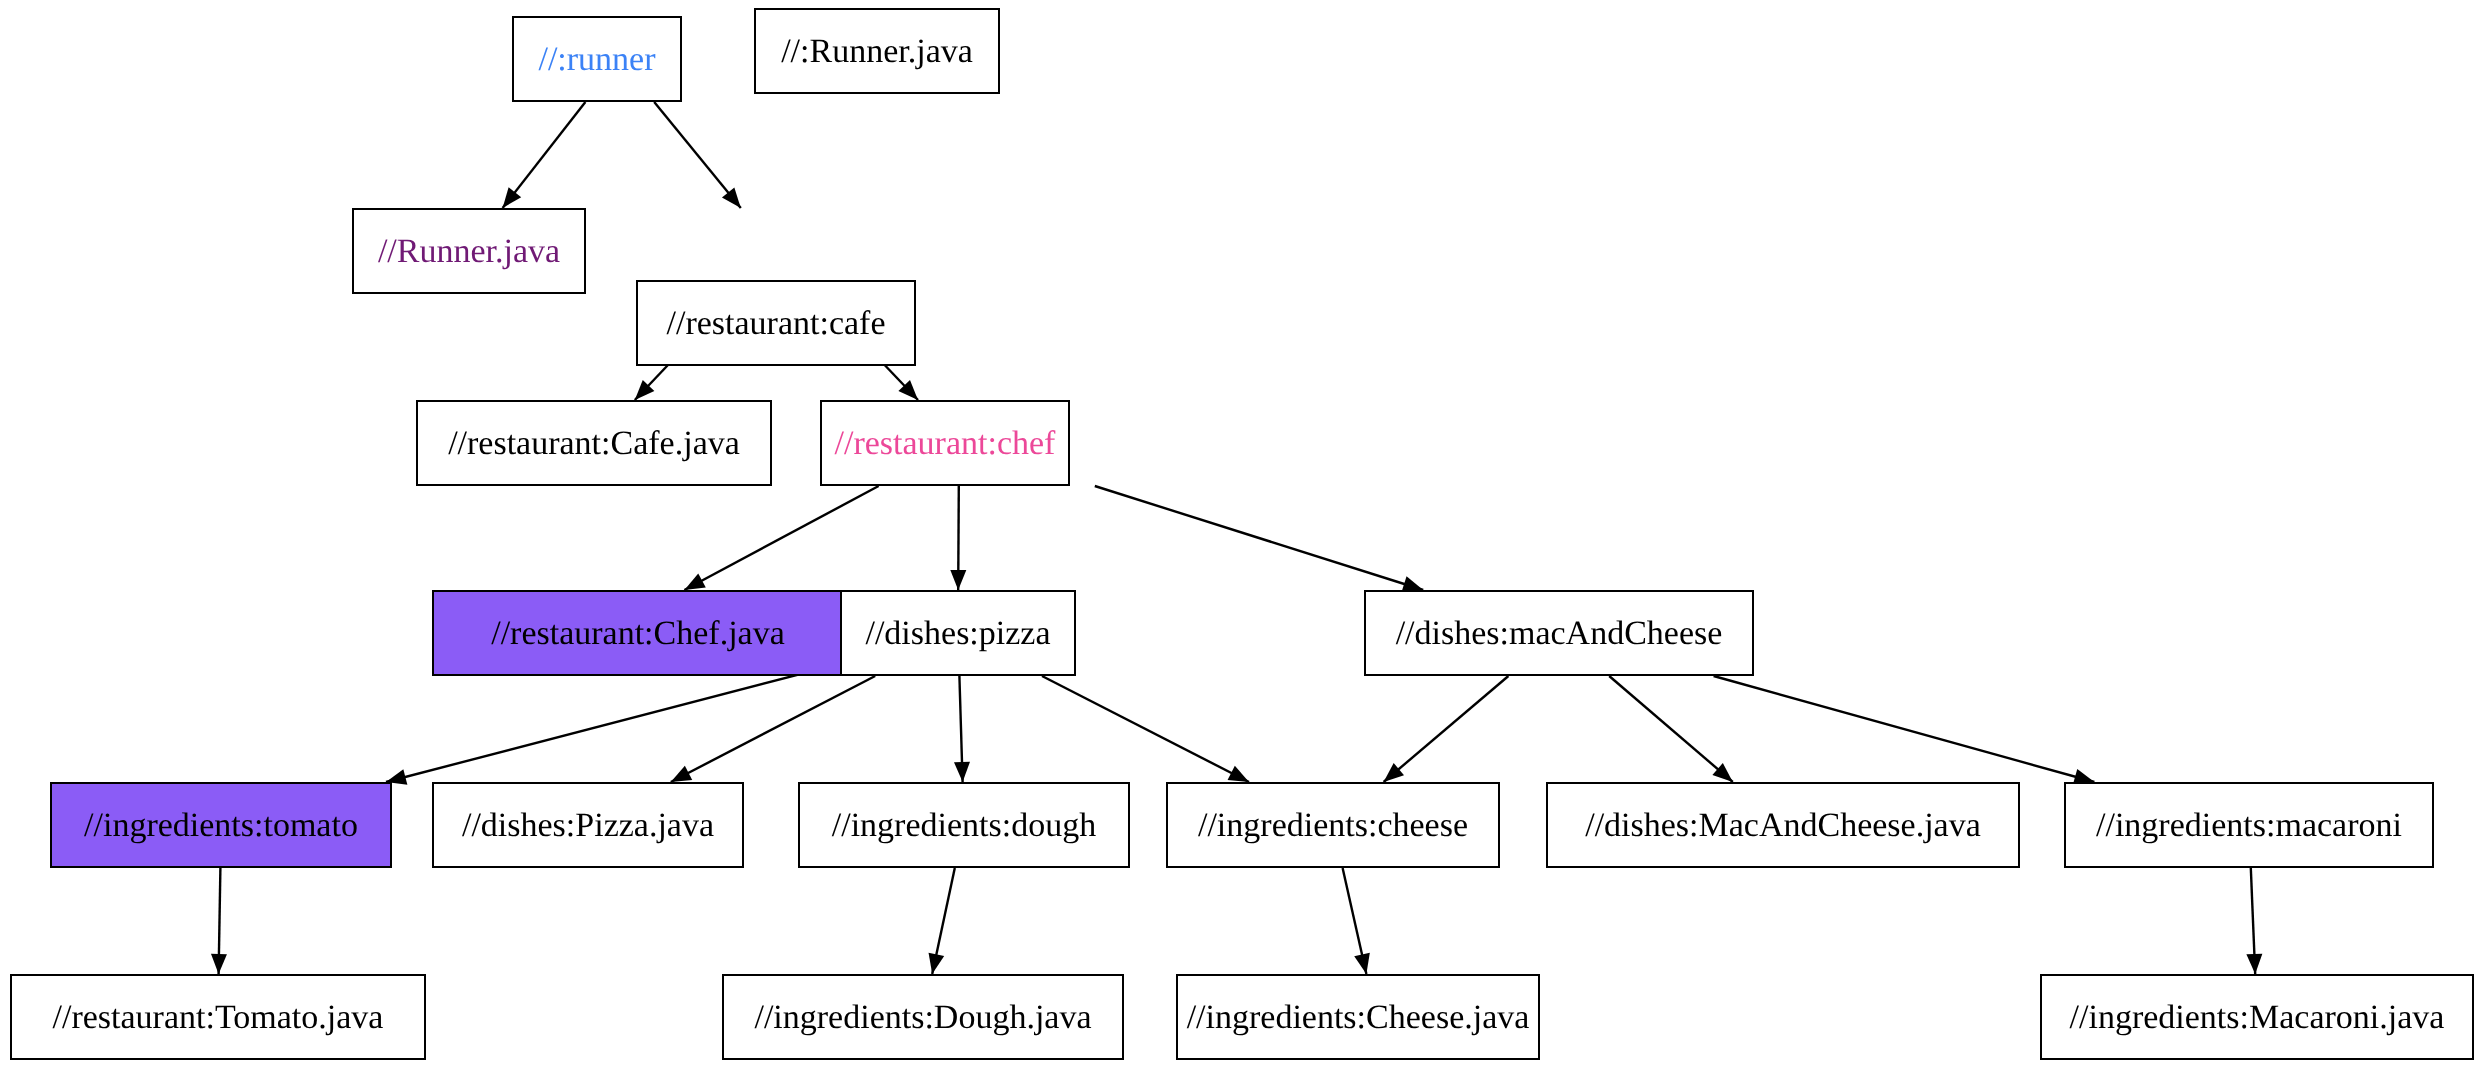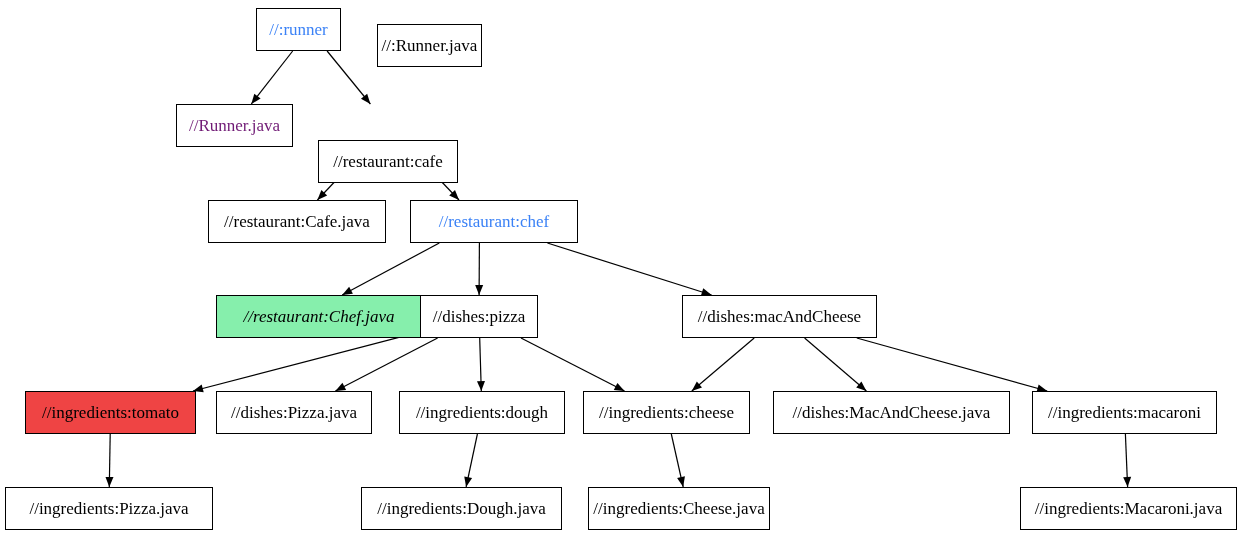--- a/index.html
+++ b/index.html
@@ -56,32 +56,32 @@
       <line x1="754.2" y1="338.0" x2="691.8" y2="391.0" class="edge" stroke="#000000" marker-end="url(#arrowhead)"></line>
       <line x1="804.6" y1="338.0" x2="866.4" y2="391.0" class="edge" stroke="#000000" marker-end="url(#arrowhead)"></line>
       <line x1="856.8" y1="338.0" x2="1047.2" y2="391.0" class="edge" stroke="#000000" marker-end="url(#arrowhead)"></line>
       <line x1="110.2" y1="434.0" x2="109.3" y2="487.0" class="edge" stroke="#000000" marker-end="url(#arrowhead)"></line>
       <line x1="477.4" y1="434.0" x2="466.1" y2="487.0" class="edge" stroke="#000000" marker-end="url(#arrowhead)"></line>
       <line x1="671.3" y1="434.0" x2="683.2" y2="487.0" class="edge" stroke="#000000" marker-end="url(#arrowhead)"></line>
       <line x1="1125.4" y1="434.0" x2="1127.6" y2="487.0" class="edge" stroke="#000000" marker-end="url(#arrowhead)"></line>
     </svg>
   <div id="node-layer">
       <div class="node" style="left: 256px; top: 8px; width: 85px; height: 43px; border-color: rgb(0, 0, 0); background: rgb(255, 255, 255); color: #3b82f6;">//:runner</div>
-      <div class="node" style="left: 377px; top: 24px; width: 105px; height: 43px; border-color: rgb(0, 0, 0); background: rgb(255, 255, 255); color: rgb(0, 0, 0);">//:Runner.java</div>
+      <div class="node" style="left: 377px; top: 4px; width: 123px; height: 43px; border-color: rgb(0, 0, 0); background: rgb(255, 255, 255); color: rgb(0, 0, 0);">//:Runner.java</div>
       <div class="node" style="left: 176px; top: 104px; width: 117px; height: 43px; border-color: rgb(0, 0, 0); background: rgb(255, 255, 255); color: #701a75;">//Runner.java</div>
       <div class="node" style="left: 318px; top: 104px; width: 140px; height: 43px; border-color: rgb(0, 0, 0); background: rgb(255, 255, 255); color: rgb(0, 0, 0); margin-top: 36px;">//restaurant:cafe</div>
       <div class="node" style="left: 208px; top: 200px; width: 178px; height: 43px; border-color: rgb(0, 0, 0); background: rgb(255, 255, 255); color: rgb(0, 0, 0);">//restaurant:Cafe.java</div>
-      <div class="node" style="left: 410px; top: 200px; width: 168px; height: 43px; border-color: rgb(0, 0, 0); background: rgb(255, 255, 255); color: #3b82f6;">//restaurant:chef</div>
-      <div class="node" style="left: 216px; top: 295px; width: 206px; height: 43px; border-color: rgb(0, 0, 0); background: #86efac; color: rgb(0, 0, 0); font-style: italic;">//restaurant:Chef.java</div>
+      <div class="node" style="left: 410px; top: 200px; width: 125px; height: 43px; border-color: rgb(0, 0, 0); background: rgb(255, 255, 255); color: #ec4899;">//restaurant:chef</div>
+      <div class="node" style="left: 216px; top: 295px; width: 206px; height: 43px; border-color: rgb(0, 0, 0); background: #8b5cf6; color: rgb(0, 0, 0);">//restaurant:Chef.java</div>
       <div class="node" style="left: 420px; top: 295px; width: 118px; height: 43px; border-color: rgb(0, 0, 0); background: rgb(255, 255, 255); color: rgb(0, 0, 0);">//dishes:pizza</div>
       <div class="node" style="left: 682px; top: 295px; width: 195px; height: 43px; border-color: rgb(0, 0, 0); background: rgb(255, 255, 255); color: rgb(0, 0, 0);">//dishes:macAndCheese</div>
-      <div class="node" style="left: 25px; top: 391px; width: 171px; height: 43px; border-color: rgb(0, 0, 0); background: #ef4444; color: rgb(0, 0, 0);">//ingredients:tomato</div>
+      <div class="node" style="left: 25px; top: 391px; width: 171px; height: 43px; border-color: rgb(0, 0, 0); background: #8b5cf6; color: rgb(0, 0, 0);">//ingredients:tomato</div>
       <div class="node" style="left: 399px; top: 391px; width: 166px; height: 43px; border-color: rgb(0, 0, 0); background: rgb(255, 255, 255); color: rgb(0, 0, 0);">//ingredients:dough</div>
       <div class="node" style="left: 216px; top: 391px; width: 156px; height: 43px; border-color: rgb(0, 0, 0); background: rgb(255, 255, 255); color: rgb(0, 0, 0);">//dishes:Pizza.java</div>
       <div class="node" style="left: 773px; top: 391px; width: 237px; height: 43px; border-color: rgb(0, 0, 0); background: rgb(255, 255, 255); color: rgb(0, 0, 0);">//dishes:MacAndCheese.java</div>
       <div class="node" style="left: 583px; top: 391px; width: 167px; height: 43px; border-color: rgb(0, 0, 0); background: rgb(255, 255, 255); color: rgb(0, 0, 0);">//ingredients:cheese</div>
       <div class="node" style="left: 1032px; top: 391px; width: 185px; height: 43px; border-color: rgb(0, 0, 0); background: rgb(255, 255, 255); color: rgb(0, 0, 0);">//ingredients:macaroni</div>
-      <div class="node" style="left: 5px; top: 487px; width: 208px; height: 43px; border-color: rgb(0, 0, 0); background: rgb(255, 255, 255); color: rgb(0, 0, 0);">//ingredients:Pizza.java</div>
+      <div class="node" style="left: 5px; top: 487px; width: 208px; height: 43px; border-color: rgb(0, 0, 0); background: rgb(255, 255, 255); color: rgb(0, 0, 0);">//restaurant:Tomato.java</div>
       <div class="node" style="left: 361px; top: 487px; width: 201px; height: 43px; border-color: rgb(0, 0, 0); background: rgb(255, 255, 255); color: rgb(0, 0, 0);">//ingredients:Dough.java</div>
       <div class="node" style="left: 588px; top: 487px; width: 182px; height: 43px; border-color: rgb(0, 0, 0); background: rgb(255, 255, 255); color: rgb(0, 0, 0);">//ingredients:Cheese.java</div>
       <div class="node" style="left: 1020px; top: 487px; width: 217px; height: 43px; border-color: rgb(0, 0, 0); background: rgb(255, 255, 255); color: rgb(0, 0, 0);">//ingredients:Macaroni.java</div>
     </div>
 </div>
 
 </body></html>

